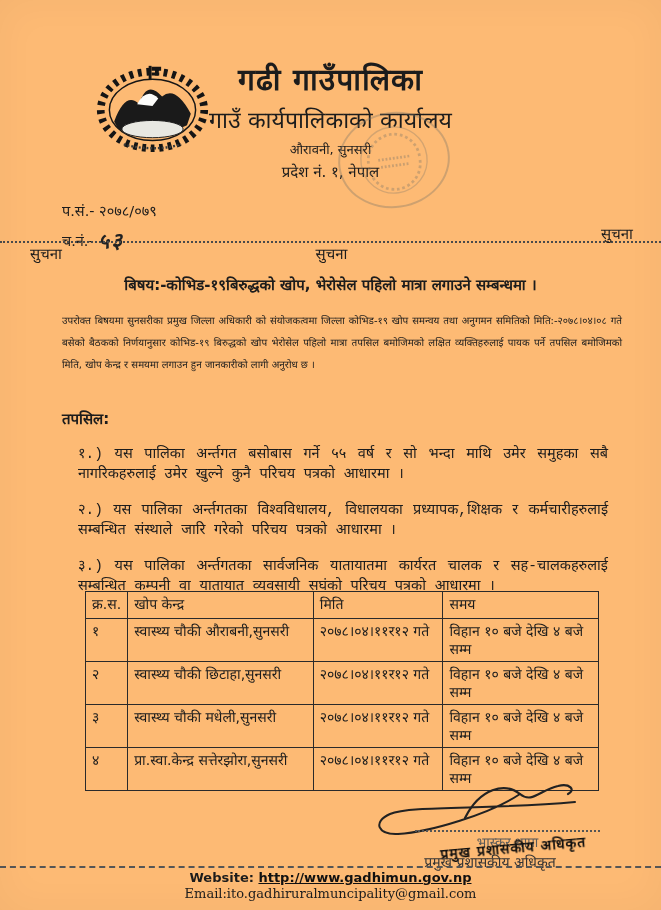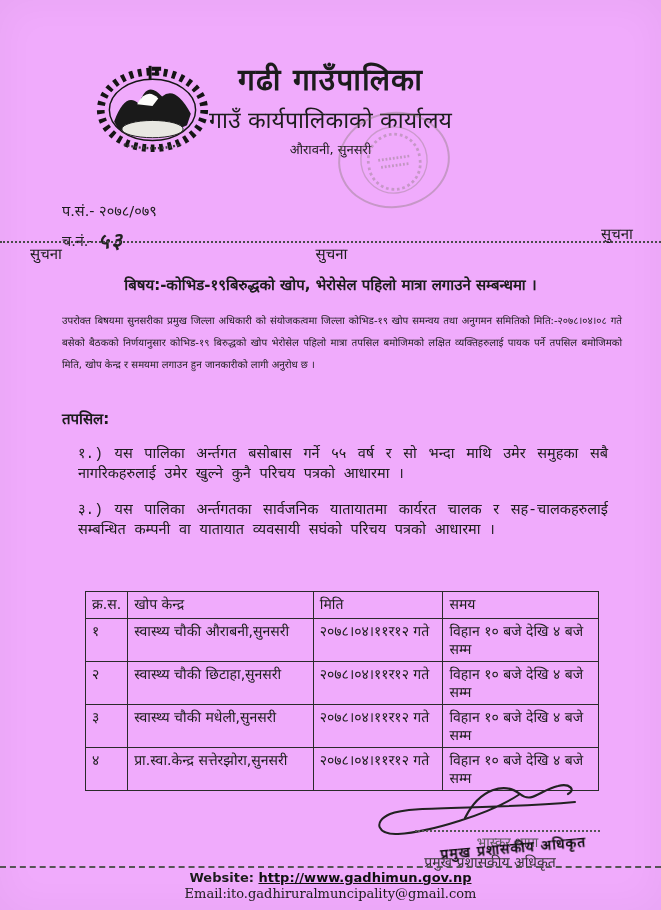--- a/index.html
+++ b/index.html
@@ -1,19 +1,19 @@
 <!DOCTYPE html>
 <html><head>
 <meta charset="utf-8">
 <style>
   * { margin:0; padding:0; box-sizing:border-box; }
   body { background:#888; font-family:"DejaVu Sans", sans-serif; }
   .page {
     position:relative; width:661px; height:910px; margin:0 auto;
-    background:#f0abfc; color:#1c1c1c; overflow:hidden;
+    background:#fdba74; color:#1c1c1c; overflow:hidden;
     box-shadow: inset 0 0 40px rgba(0,0,0,0.04);
   }
   
   .letterhead { position:absolute; top:58px; left:0; width:100%; text-align:center; }
   .muni-title { font-size:30px; font-weight:bold; letter-spacing:1px; }
   .office-line { font-size:23px; margin-top:4px; }
   .addr-line { font-size:13px; margin-top:5px; }
   .prov-line { font-size:15px; margin-top:3px; }
   .logo { position:absolute; top:62px; left:95px; width:115px; height:100px; }
   .hdr-stamp {
@@ -85,20 +85,21 @@
       <rect x="56" y="4" width="3" height="14" fill="#151515"></rect>
       <path d="M59,5 h10 v4 h-10 M59,11 h8 v3 h-8" fill="#151515"></path>
       <path d="M30,86 Q60,94 90,86" fill="none" stroke="#3a3a3a" stroke-width="2.5" stroke-dasharray="2 2"></path>
     </svg>
   </div>
 
   <div class="letterhead">
     <div class="muni-title">गढी गाउँपालिका</div>
     <div class="office-line">गाउँ कार्यपालिकाको कार्यालय</div>
     <div class="addr-line">औरावनी, सुनसरी</div>
+    <div class="prov-line">प्रदेश नं. १, नेपाल</div>
   </div>
 
   <div class="hdr-stamp">
     <svg viewBox="0 0 100 100">
       <circle cx="50" cy="50" r="36" fill="none" stroke="rgba(125,118,105,.4)" stroke-width="1.5"></circle>
       <path d="M22,50 a28,28 0 0 1 56,0" fill="none" stroke="rgba(125,118,105,.45)" stroke-width="3" stroke-dasharray="3 3"></path>
       <path d="M78,54 a28,28 0 0 1 -56,0" fill="none" stroke="rgba(125,118,105,.45)" stroke-width="3" stroke-dasharray="3 3"></path>
       <path d="M33,48 h34 M35,56 h30" stroke="rgba(125,118,105,.5)" stroke-width="3" stroke-dasharray="2 2"></path>
     </svg>
   </div>
@@ -123,20 +124,21 @@
     </div>
   </div>
 
   <div class="subject">बिषय:-कोभिड-१९बिरुद्धको खोप, भेरोसेल पहिलो मात्रा लगाउने सम्बन्धमा ।</div>
 
   <div class="body-par">उपरोक्त बिषयमा सुनसरीका प्रमुख जिल्ला अधिकारी को संयोजकत्वमा जिल्ला कोभिड-१९ खोप समन्वय तथा अनुगमन समितिको मिति:-२०७८।०४।०८ गते बसेको बैठकको निर्णयानुसार कोभिड-१९ बिरुद्धको खोप भेरोसेल पहिलो मात्रा तपसिल बमोजिमको लक्षित व्यक्तिहरुलाई पायक पर्ने तपसिल बमोजिमको मिति, खोप केन्द्र र समयमा लगाउन हुन जानकारीको लागी अनुरोध छ ।</div>
 
   <div class="tapasil">तपसिल:</div>
   <div class="points">
     <p>१.) यस पालिका अर्न्तगत बसोबास गर्ने ५५ वर्ष र सो भन्दा माथि उमेर समुहका सबै नागरिकहरुलाई उमेर खुल्ने कुनै परिचय पत्रको आधारमा ।</p>
+    <p>२.) यस पालिका अर्न्तगतका विश्वविधालय, विधालयका प्रध्यापक,शिक्षक र कर्मचारीहरुलाई सम्बन्धित संस्थाले जारि गरेको परिचय पत्रको आधारमा ।</p>
     <p>३.) यस पालिका अर्न्तगतका सार्वजनिक यातायातमा कार्यरत चालक र सह-चालकहरुलाई सम्बन्धित कम्पनी वा यातायात व्यवसायी सघंको परिचय पत्रको आधारमा ।</p>
   </div>
 
   <table class="sched">
     <colgroup>
         <col class="c-sn">
         <col class="c-center">
         <col class="c-date">
         <col class="c-time">
       </colgroup>

